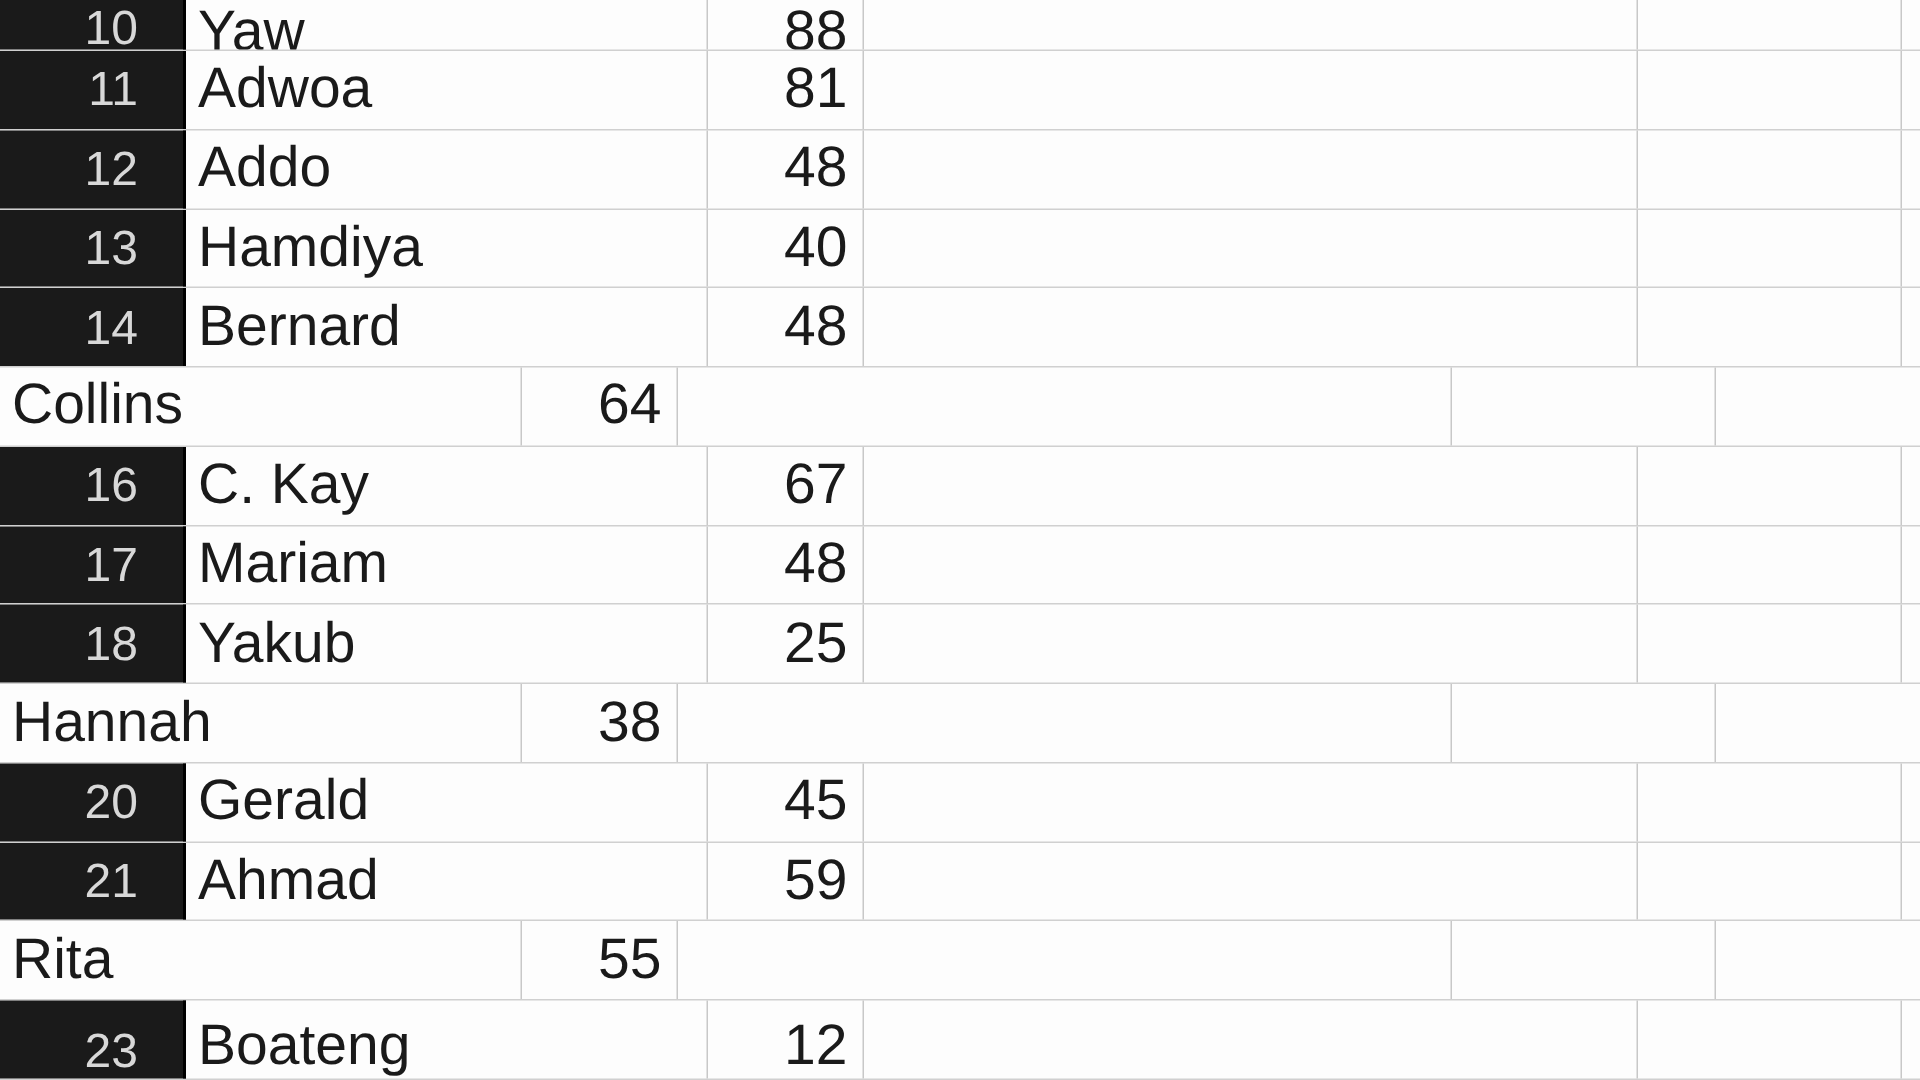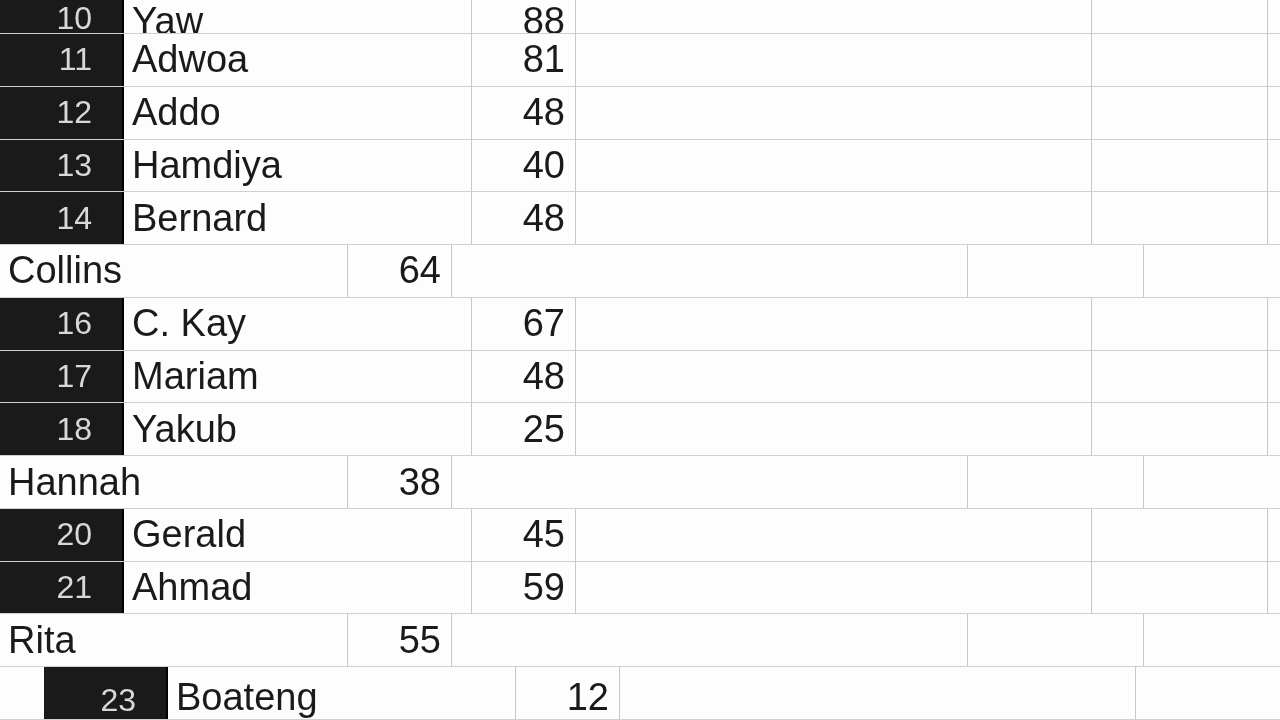--- a/index.html
+++ b/index.html
@@ -151,19 +151,19 @@
     <div class="cell colC"></div>
     <div class="cell colD"></div>
   </div>
   <div class="row">
     <div class="cell colA">Rita</div>
     <div class="cell colB">55</div>
     <div class="cell colC"></div>
     <div class="cell colD"></div>
   </div>
   <div class="row">
-    <div class="row-header" style="align-items:flex-end;margin-left:44px;">23</div>
+    <div class="row-header" style="align-items:flex-end;">23</div>
     <div class="cell colA" style="align-items:flex-end;">Boateng</div>
     <div class="cell colB" style="align-items:flex-end;">12</div>
     <div class="cell colC"></div>
     <div class="cell colD"></div>
   </div>
 </div>
 
 </body></html>

